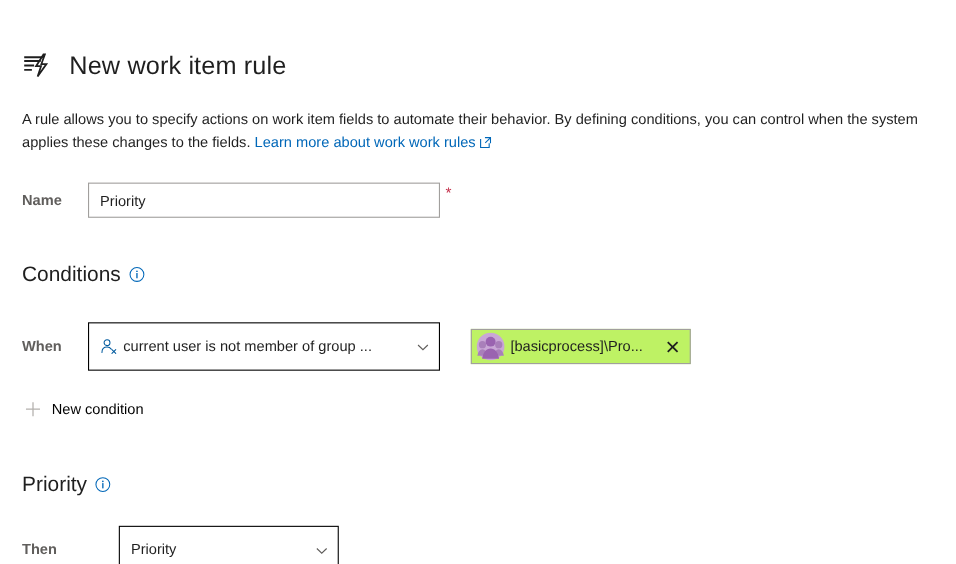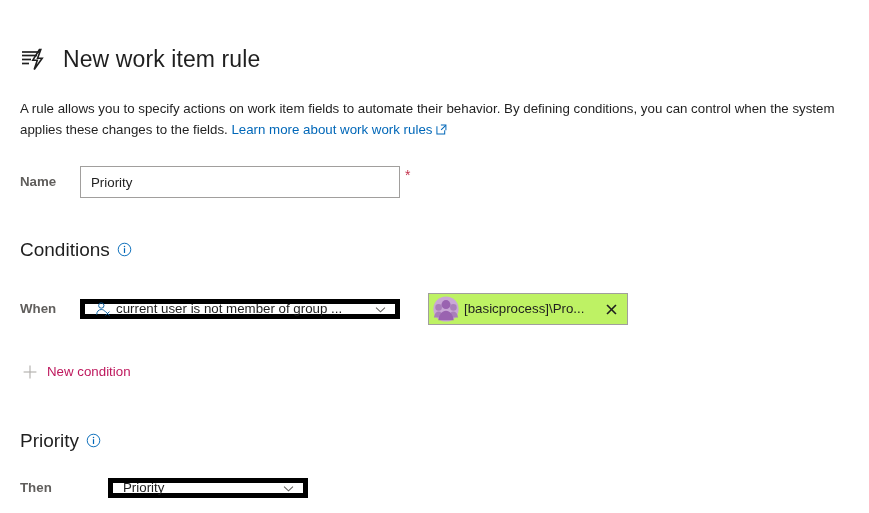--- a/index.html
+++ b/index.html
@@ -112,22 +112,22 @@
   .section-heading .sh-text {
     font-size: 19px;
     font-weight: 400;
     color: #1f1f1f;
     line-height: 1;
   }
   .info-icon { display: block; }
 
   
   .dropdown {
-    height: 20px;
-    border: 5px solid #000000;
+    height: 44px;
+    border: 1px solid #000000;
     background: #ffffff;
     display: flex;
     align-items: center;
     padding: 0 8px 0 10px;
     cursor: pointer;
     position: relative;
     user-select: none;
   }
   .dropdown.wide { width: 320px; }
   .dropdown.narrow { width: 200px; }
@@ -180,21 +180,21 @@
     top: 328px;
     display: flex;
     align-items: center;
     gap: 9px;
     cursor: pointer;
     height: 28px;
   }
   .nc-plus { display: flex; align-items: center; }
   .nc-text {
     font-size: 13.3px;
-    color: #be185d;
+    color: #000000;
     line-height: 1;
   }
 </style>
 </head>
 <body>
 
 <div class="page">
 
   <div class="header">
     <span>

